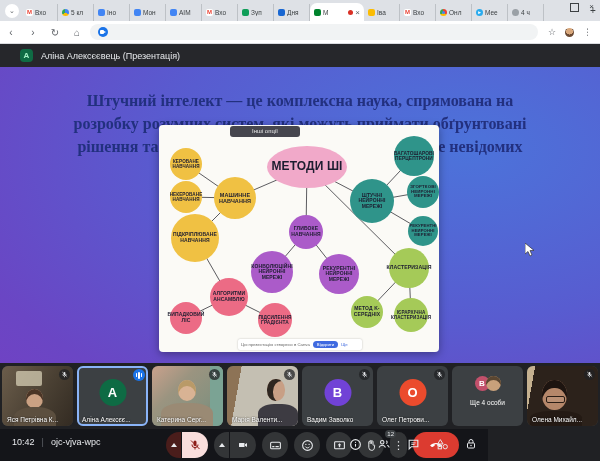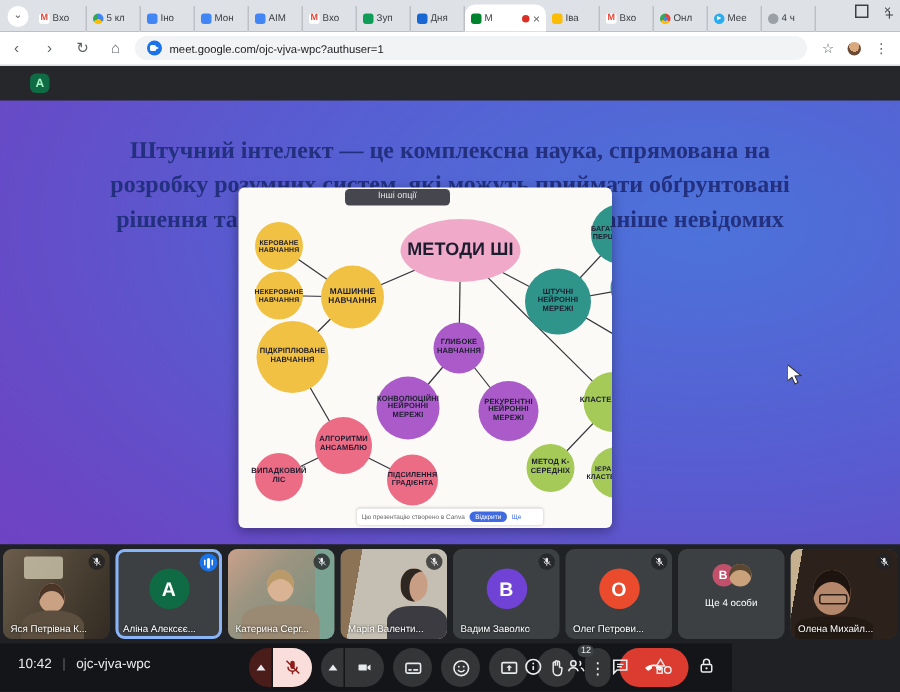--- a/index.html
+++ b/index.html
@@ -44,21 +44,21 @@
   
   .meethead{position:absolute;left:0;top:44px;width:600px;height:23px;background:#26272b;display:flex;align-items:center;gap:8px;padding-left:20px;box-sizing:border-box}
   .headavatar{width:13px;height:13px;border-radius:4px;background:#0f6b44;color:#a6f2c7;font-size:8px;font-weight:bold;
               text-align:center;line-height:13px}
   .headtitle{color:#e8eaed;font-size:9px}
   
   .stage{position:absolute;left:0;top:67px;width:600px;height:296px;
          background:radial-gradient(130% 150% at 78% 28%,#4c73da 0%,#585cd0 38%,#6a46c4 68%,#7c3ac2 100%)}
   .definition{position:absolute;left:58px;right:58px;top:22px;text-align:center;color:#22307f;
               font-family:"Liberation Serif",serif;font-size:16px;line-height:1.45;font-weight:bold}
-  .slide{position:absolute;left:159px;top:58px;width:249px;height:227px;background:#fbfaf6;border-radius:4px;
+  .slide{position:absolute;left:159px;top:58px;width:280px;height:227px;background:#fbfaf6;border-radius:4px;
          box-shadow:0 2px 8px rgba(0,0,0,.35)}
   .slidetag{position:absolute;left:71px;top:1px;width:70px;height:11px;background:#46464e;border-radius:3px;
             color:#e6e6e6;font-size:6px;text-align:center;line-height:11px}
   .mindmap{position:absolute;inset:0;overflow:hidden;border-radius:4px}
   .mindmap svg{position:absolute;left:0;top:0}
   .mmnode{position:absolute;border-radius:50%;display:flex;align-items:center;justify-content:center;text-align:center;
           font-weight:bold;color:#1d1d30;text-transform:uppercase;line-height:1.12;padding:1px;box-sizing:border-box;
           letter-spacing:.1px}
   .banner{position:absolute;left:79px;top:214px;width:124px;height:11px;background:#fff;border-radius:2px;
           box-shadow:0 0 2px rgba(0,0,0,.25);display:flex;align-items:center;gap:3px;padding:0 3px;box-sizing:border-box}
@@ -197,31 +197,31 @@
   </div>
 </div>
 
 <div class="urlbar">
   <span class="navic">‹</span>
   <span class="navic">›</span>
   <span class="navic">↻</span>
   <span class="navic">⌂</span>
   <div class="omnibox">
     <span class="meetfav"></span>
-    <span class="urltext">meet.google.com/ojc-vjva-wpc?authuser=1</span>
   </div>
   <div class="urlright">
     <span class="star">☆</span>
     <span class="profilepic"></span>
     <span class="kebab">⋮</span>
   </div>
 </div>
 
 <div class="meethead">
   <span class="headavatar">А</span>
+  <span class="headtitle">Аліна Алексєєвець (Презентація)</span>
 </div>
 
 <div class="stage">
   <div class="definition">Штучний інтелект — це комплексна наука, спрямована на розробку розумних систем, які можуть приймати обґрунтовані рішення та гнучко адаптуватися до нових і раніше невідомих ситуацій.</div>
   <div class="slide">
     <div class="slidetag">Інші опції</div>
     <div class="mindmap">
         <svg width="292" height="227">
           <line x1="148" y1="42" x2="76" y2="73" stroke="#33333a" stroke-width="0.8"></line>
           <line x1="148" y1="42" x2="213" y2="76" stroke="#33333a" stroke-width="0.8"></line>

